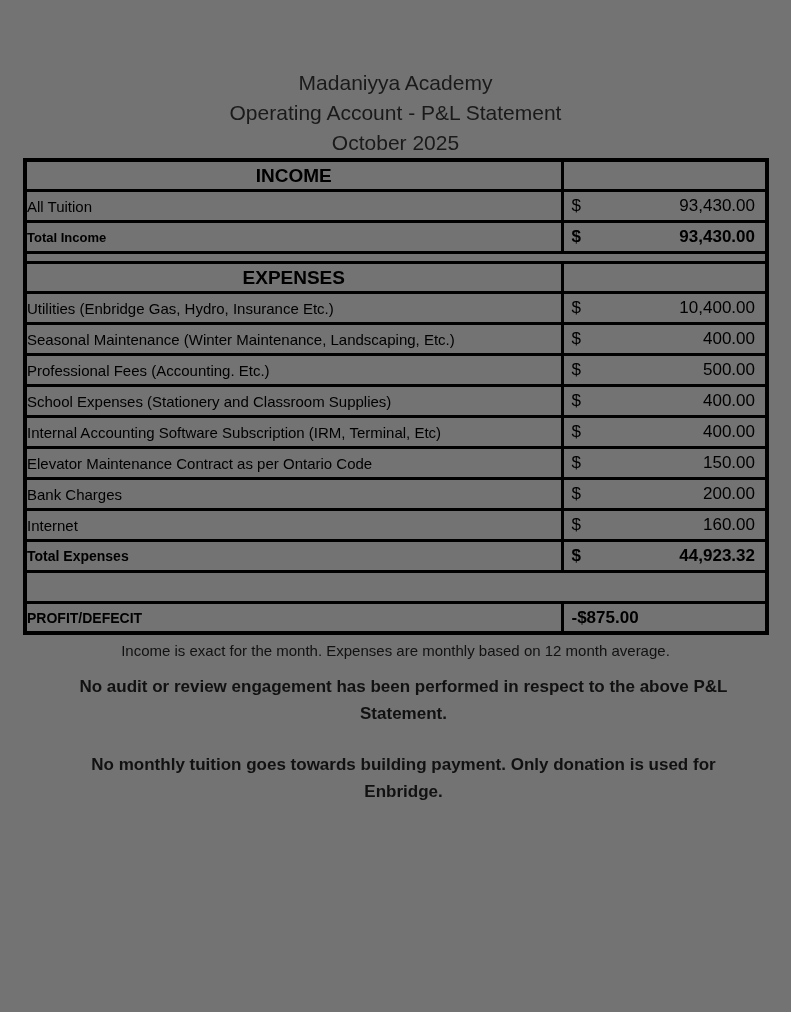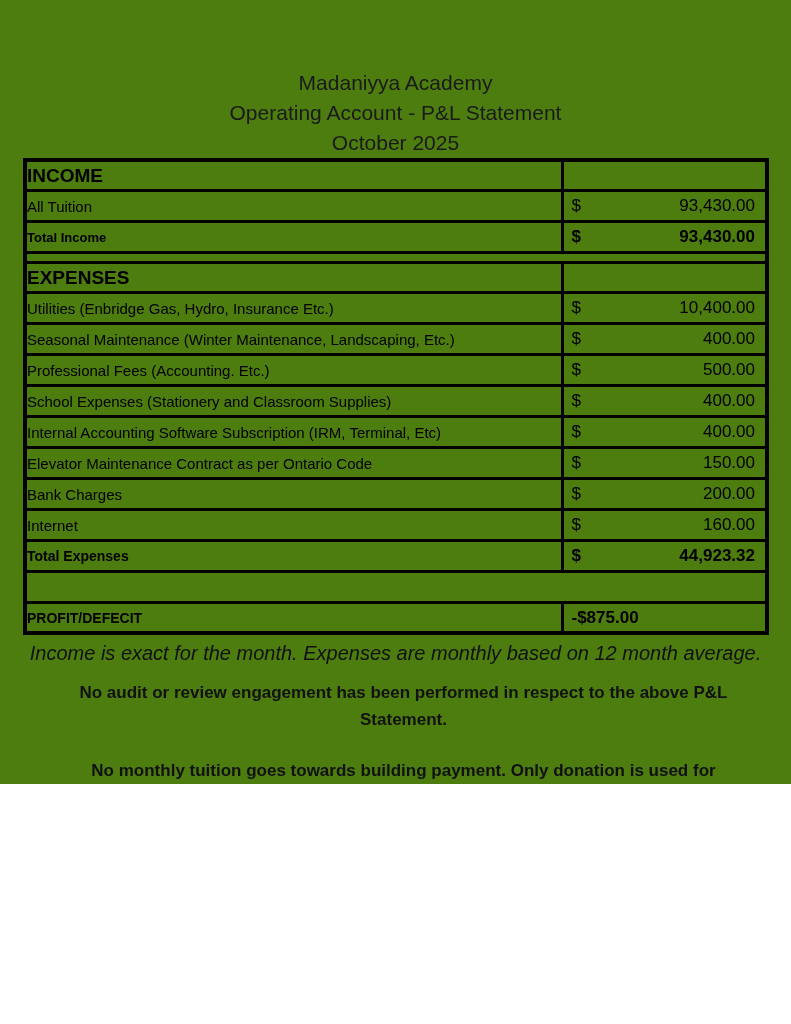--- a/index.html
+++ b/index.html
@@ -3,22 +3,22 @@
 <meta charset="utf-8">
 <style>
   html, body {
     margin: 0;
     padding: 0;
     background: #ffffff;
   }
   .page {
     position: relative;
     width: 791px;
-    height: 784px;
-    background: #4d7c0f;
+    height: 1012px;
+    background: #737373;
     color: #000000;
     font-family: "Liberation Sans", sans-serif;
     overflow: hidden;
   }
   .title-block {
     padding-top: 68px;
     text-align: center;
     font-size: 21px;
     line-height: 30px;
     color: #1a1a1a;
@@ -30,21 +30,21 @@
     table-layout: fixed;
     border: 4px solid #000;
   }
   table.pl td {
     border: 3px solid #000;
     padding: 0;
     vertical-align: middle;
     overflow: hidden;
     white-space: nowrap;
   }
-  .r-head td   { height: 27px; }
+  .r-head td   { height: 27px; text-align: center; }
   .r-item td   { height: 28px; }
   .r-total td  { height: 28px; }
   .r-profit td { height: 27px; }
   .r-spacer-thin td { height: 7px; }
   .r-spacer-tall td { height: 28px; }
 
   td.label      { font-size: 15px; padding-left: 22px; }
   td.sec-head   { font-weight: bold; font-size: 19px; padding-left: 4px; }
   td.total-sm   { font-weight: bold; font-size: 13px; padding-left: 16px; }
   td.total-lg   { font-weight: bold; font-size: 14px; padding-left: 4px; margin-left: 43px; }
@@ -56,24 +56,23 @@
     justify-content: space-between;
     align-items: center;
     padding: 0 10px 0 8px;
     height: 100%;
   }
   td.amount.right .cellflex { justify-content: flex-start; }
   .bold { font-weight: bold; }
 
   .note {
     text-align: center;
-    font-size: 20px;
+    font-size: 15px;
     margin-top: 7px;
     color: #111;
-    font-style: italic;
   }
   .bold-para {
     text-align: center;
     font-weight: bold;
     font-size: 17px;
     line-height: 27px;
     margin: 14px auto 0 auto;
     color: #111;
     padding-left: 16px;
   }

